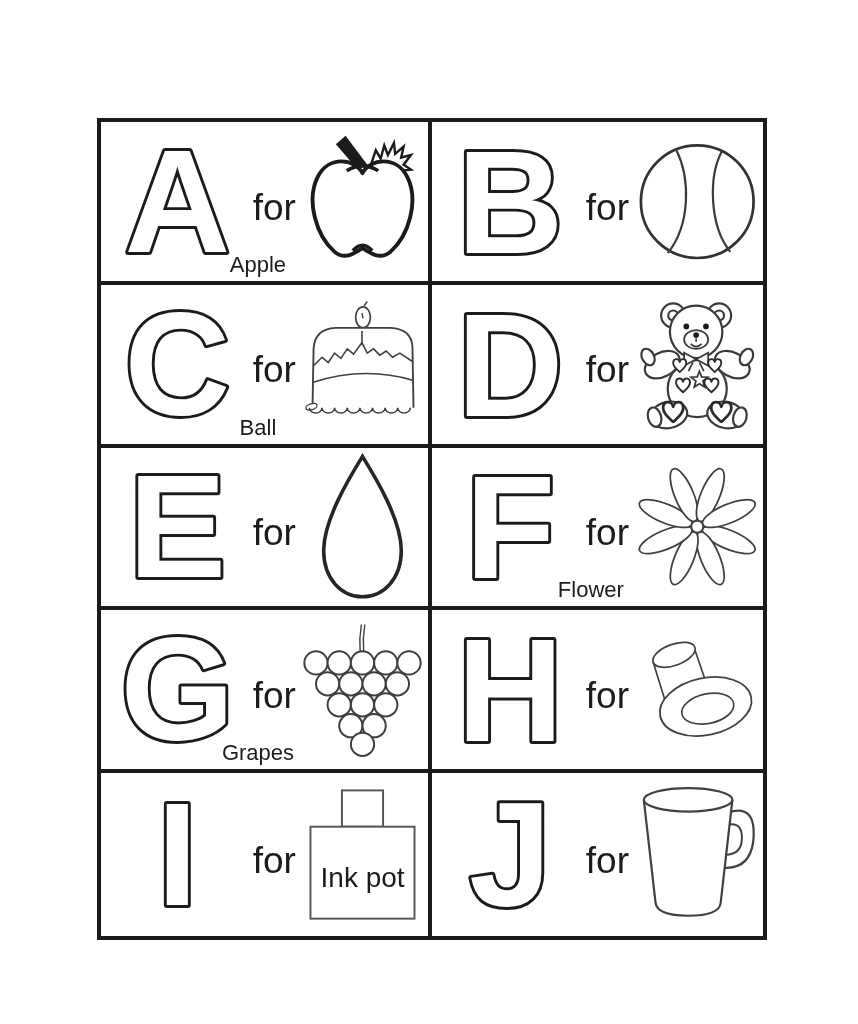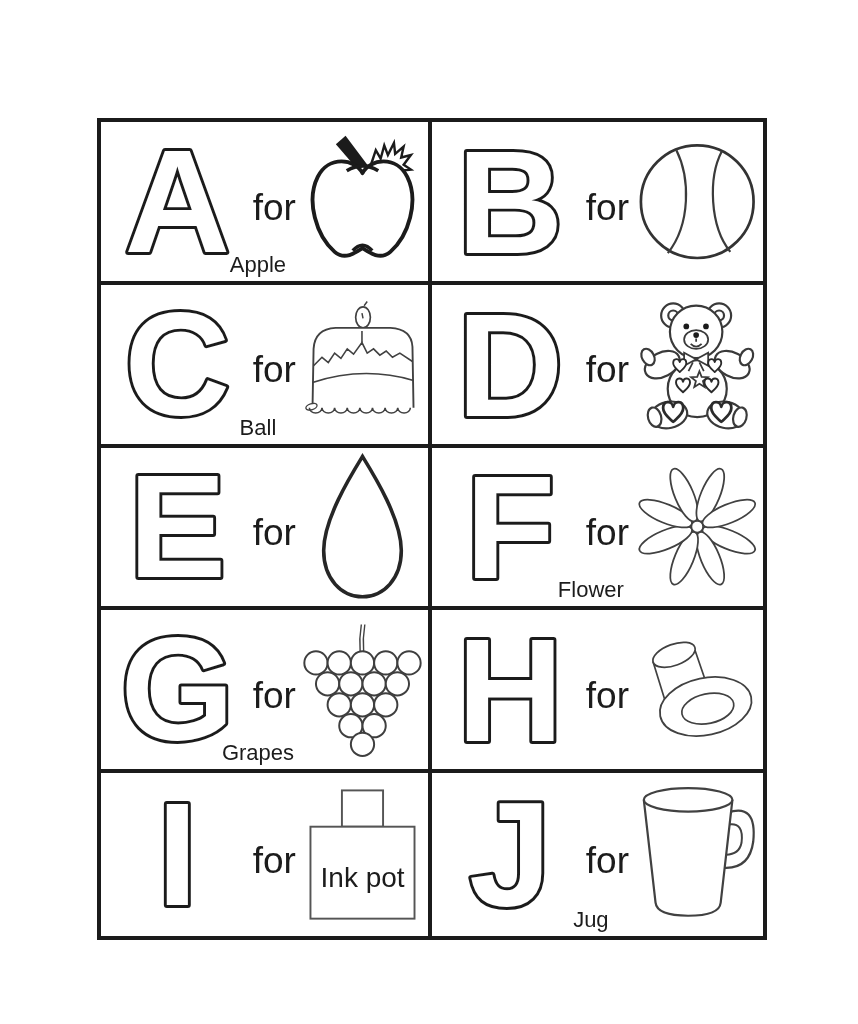--- a/index.html
+++ b/index.html
@@ -261,21 +261,20 @@
       <div class="art-label">Ink pot</div>
     </div>
   </div>
       <div class="cell">
     <div class="letter-box">
       <svg class="letter-svg" viewBox="0 0 134 152" preserveAspectRatio="xMidYMid meet">
         <text x="67" y="128" text-anchor="middle">J</text>
       </svg>
     </div>
     <div class="for-label">for</div>
-    <div class="word-label">Jug</div>
     <div class="art-box">
           <svg viewBox="0 0 94 112" preserveAspectRatio="xMidYMid meet">
       <path d="M70,24 Q93,16 90,46 Q87,68 66,66" fill="#ffffff" stroke="#414141" stroke-width="1.7"></path>
       <path d="M71,33 Q83,31 81,47 Q79,57 67,56" fill="none" stroke="#414141" stroke-width="1.5"></path>
       <path d="M6,14 L15,93 Q16,103 40,103 Q64,103 65,93 L74,14" fill="#ffffff" stroke="#414141" stroke-width="1.7"></path>
       <ellipse cx="40" cy="14" rx="34" ry="9" fill="#ffffff" stroke="#414141" stroke-width="1.7"></ellipse>
     </svg>
       <div class="art-label"></div>
     </div>
   </div>

